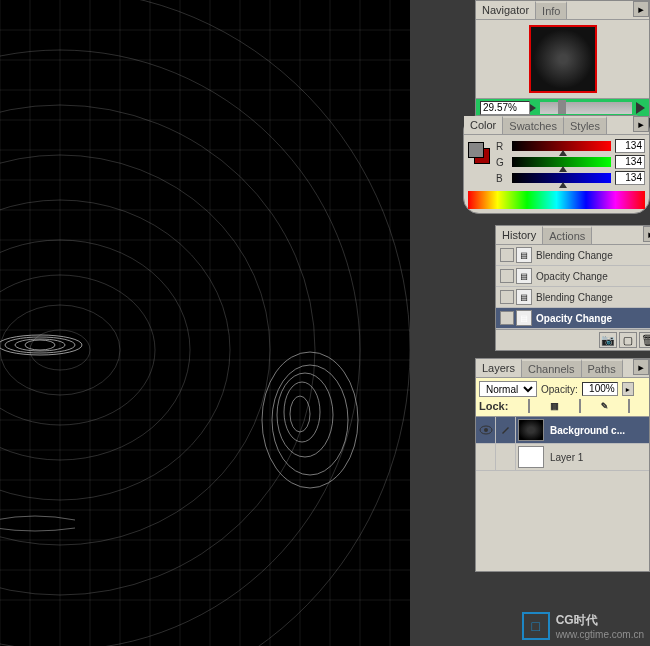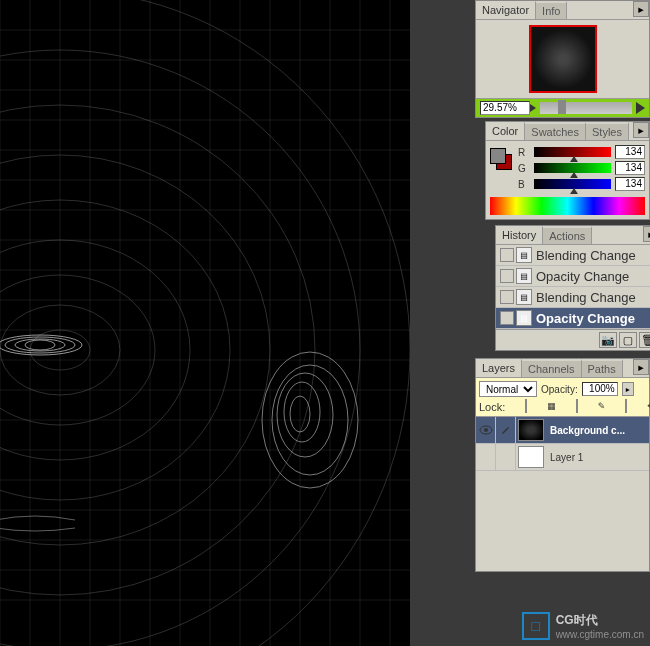--- a/index.html
+++ b/index.html
@@ -14,30 +14,30 @@
   .tab { padding: 2px 6px; background: #d5d2c8; border-right: 1px solid #999; border-top: 2px solid #d5d2c8; cursor: pointer; color: #333; }
   .tab.active { background: #d5d2c8; border-top: 1px solid #d5d2c8; font-weight: normal; }
   .tab.inactive { background: #c0bdb3; color: #555; }
   .panel-menu-btn { position: absolute; right: 0; top: 0; width: 16px; height: 16px; background: #c0bdb3; border: 1px solid #888; display: flex; align-items: center; justify-content: center; cursor: pointer; }
   
   
   .navigator-panel { position: absolute; right: 0; top: 0; width: 175px; margin-left: 31px; }
   .nav-preview { padding: 5px; display: flex; justify-content: center; }
   .nav-thumb { width: 68px; height: 68px; border: 2px solid #d00; background: #111; display: flex; align-items: center; justify-content: center; }
   .nav-thumb-inner { width: 60px; height: 60px; background: radial-gradient(ellipse at center, #444 10%, #111 70%); }
-  .nav-controls { display: flex; align-items: center; padding: 2px 4px; border-top: 1px solid #999; background: #84cc16; }
+  .nav-controls { display: flex; align-items: center; padding: 2px 4px; border-top: 1px solid #999; background: #22c55e; }
   .nav-zoom { width: 50px; height: 14px; border: 1px inset #888; background: #fff; padding: 0 2px; font-size: 10px; }
   .nav-slider { flex: 1; height: 12px; margin: 0 4px; background: linear-gradient(to bottom, #aaa, #ccc); position: relative; }
   .nav-slider-thumb { position: absolute; left: 20%; top: -2px; width: 8px; height: 14px; background: #888; }
   .nav-tri { width: 0; height: 0; border-style: solid; }
   .tri-small { border-width: 4px 0 4px 6px; border-color: transparent transparent transparent #333; }
   .tri-large { border-width: 6px 0 6px 9px; border-color: transparent transparent transparent #333; }
   
   
-  .color-panel { position: absolute; right: 0; top: 121px; width: 165px; }
+  .color-panel { position: absolute; right: 0; top: 115px; width: 187px; border-radius: 16px; }
   .color-body { padding: 4px; }
   .color-row { display: flex; align-items: center; margin-bottom: 2px; }
   .color-swatches { width: 24px; height: 42px; position: relative; margin-right: 4px; }
   .swatch-fg { position: absolute; left: 0; top: 0; width: 16px; height: 16px; background: #868686; border: 1px solid #000; z-index: 2; }
   .swatch-bg { position: absolute; left: 6px; top: 6px; width: 16px; height: 16px; background: #a00000; border: 1px solid #000; z-index: 1; }
   .color-sliders { flex: 1; }
   .slider-row { display: flex; align-items: center; margin-bottom: 2px; }
   .slider-label { width: 12px; color: #333; font-size: 10px; }
   .slider-track { flex: 1; height: 10px; margin: 0 4px; position: relative; }
   .slider-r { background: linear-gradient(to right, #000, #f00); }
@@ -49,34 +49,34 @@
   
   
   .history-panel { position: absolute; right: 0; top: 225px; width: 165px; left: auto; margin-left: 10px; }
   .history-panel { left: 485px; right: auto; }
   .history-body { background: #d5d2c8; max-height: 100px; overflow: hidden; }
   .history-item { display: flex; align-items: center; padding: 2px 4px; border-bottom: 1px solid #bbb; background: #d5d2c8; }
   .history-item.active { background: #4a5a7a; color: #fff; }
   .history-item.active .history-label { font-weight: bold; }
   .history-checkbox { width: 14px; height: 14px; border: 1px solid #888; background: #d5d2c8; margin-right: 2px; }
   .history-icon { width: 16px; height: 16px; background: #eee; border: 1px solid #888; margin-right: 4px; display: flex; align-items: center; justify-content: center; font-size: 8px; }
-  .history-label { font-size: 13px; color: #333; }
+  .history-label { font-size: 10px; color: #333; }
   .history-item.active .history-label { color: #fff; }
   .history-footer { display: flex; justify-content: flex-end; padding: 2px; border-top: 1px solid #999; gap: 2px; }
   .footer-btn { width: 18px; height: 16px; border: 1px solid #888; background: #d5d2c8; display: flex; align-items: center; justify-content: center; cursor: pointer; }
   
   
   .layers-panel-wrap { position: absolute; left: 475px; top: 358px; width: 175px; }
   .layers-controls { padding: 3px; border-bottom: 1px solid #999; background: #fef9c3; }
   .layers-row1 { display: flex; align-items: center; gap: 4px; margin-bottom: 2px; }
   .blend-select { height: 16px; border: 1px solid #888; background: #fff; font-size: 10px; padding: 0 2px; width: 58px; }
   .opacity-label { font-size: 10px; color: #333; }
   .opacity-input { width: 36px; height: 14px; border: 1px inset #888; background: #fff; font-size: 10px; text-align: right; padding: 0 2px; }
   .opacity-arrow { width: 12px; height: 14px; border: 1px solid #888; background: #d5d2c8; font-size: 8px; display: flex; align-items: center; justify-content: center; }
-  .layers-row2 { display: flex; align-items: flex-end; gap: 20px; font-size: 10px; color: #333; }
+  .layers-row2 { display: flex; align-items: center; gap: 20px; font-size: 10px; color: #333; font-weight: bold; }
   .lock-box { width: 14px; height: 14px; border: 1px solid #888; background: #fff; }
   .lock-icon-box { width: 14px; height: 14px; display: flex; align-items: center; justify-content: center; font-size: 9px; }
   .layers-list { background: #0ea5e9; }
   .layer-item { display: flex; align-items: center; border-bottom: 1px solid #bbb; background: #d5d2c8; }
   .layer-item.active { background: #4a5a7a; }
   .layer-item.active .layer-name { color: #fff; font-weight: bold; }
   .layer-vis { width: 20px; height: 26px; border-right: 1px solid #bbb; display: flex; align-items: center; justify-content: center; }
   .eye-icon { width: 14px; height: 10px; }
   .layer-link { width: 20px; height: 26px; border-right: 1px solid #bbb; display: flex; align-items: center; justify-content: center; }
   .layer-thumb { width: 26px; height: 22px; margin: 2px; border: 1px solid #888; background: #fff; }

